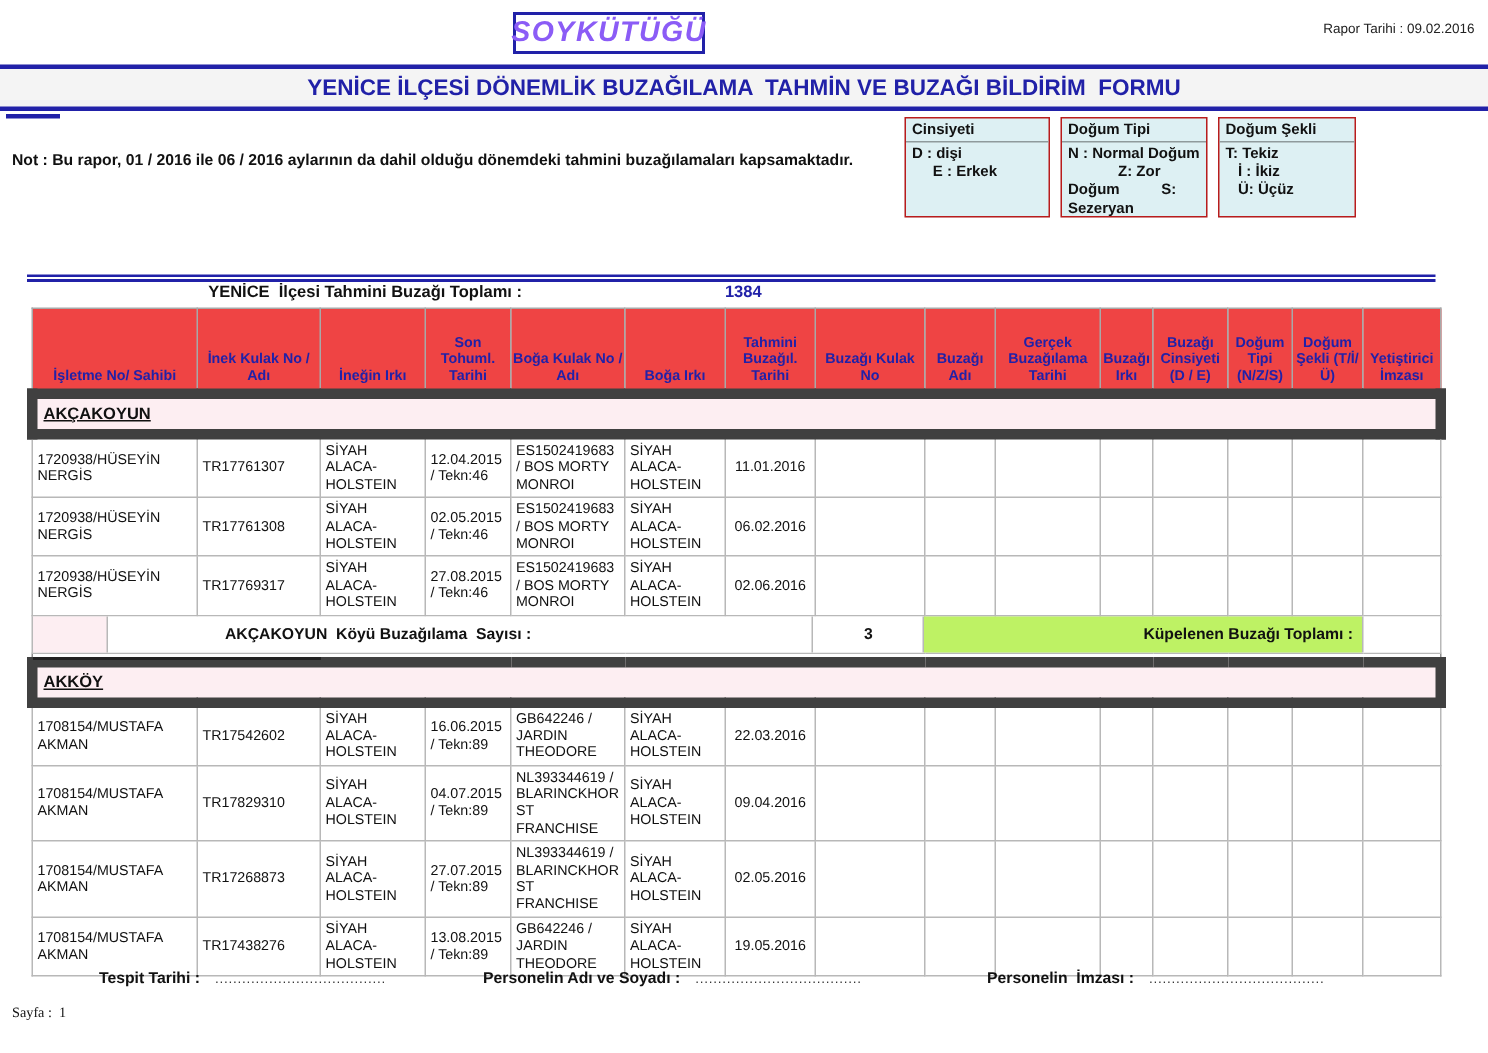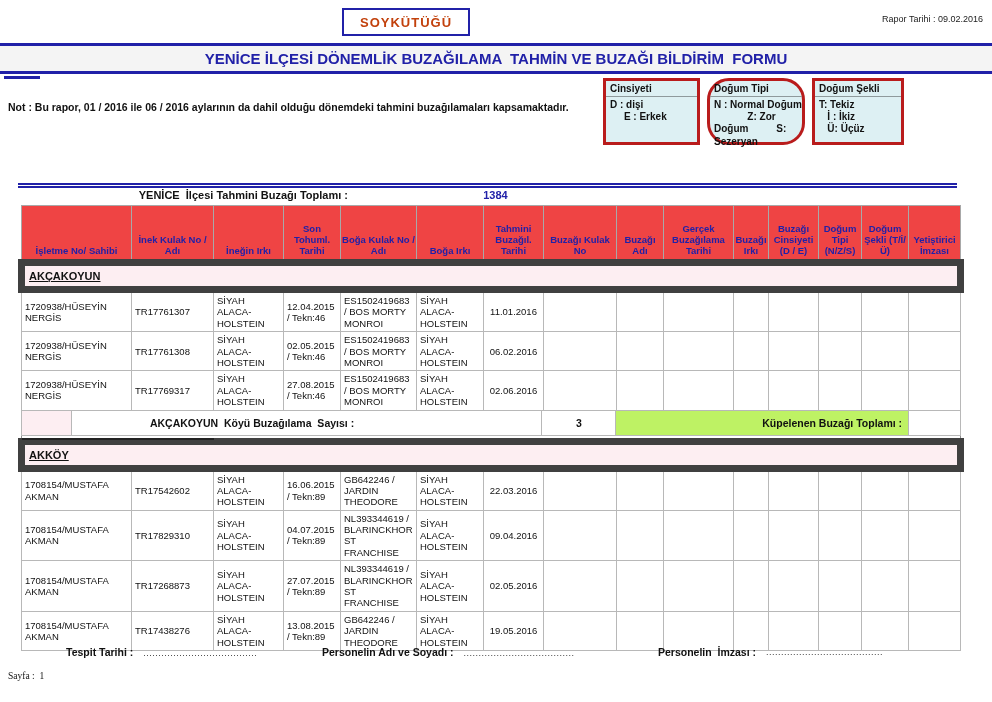--- a/index.html
+++ b/index.html
@@ -3,39 +3,39 @@
 <meta charset="utf-8">
 <style>
   * { margin:0; padding:0; box-sizing:border-box; }
   body { width:992px; height:702px; position:relative; background:#fff;
          font-family:"Liberation Sans", sans-serif; color:#111; overflow:hidden; }
   .abs { position:absolute; }
 
   
   .logo-box { left:342px; top:8px; width:128px; height:28px;
     border:2px solid #2121a8; display:flex; align-items:center; justify-content:center; }
-  .logo-box span { color:#c2410c; font-weight:bold; font-size:13px; letter-spacing:1px; }
+  .logo-box span { color:#8b5cf6; font-weight:bold; font-size:19px; letter-spacing:1px;font-style:italic; }
   .report-date { right:9px; top:14px; font-size:9px; color:#222; }
 
   
   .title-band { left:0; top:43px; width:992px; height:31px;
     border-top:3px solid #2121a8; border-bottom:3px solid #2121a8;
     background:#f4f4f4; display:flex; align-items:center; justify-content:center; }
   .title-band span { color:#2121a8; font-weight:bold; font-size:15px; white-space:pre; }
   .title-dash { left:4px; top:76px; width:36px; height:3px; background:#2121a8; }
 
   .note { left:8px; top:101px; width:585px; font-size:10.5px; font-weight:bold; color:#111; }
 
   
-  .legend-box { top:78px; height:67px; border:3px solid #b91c1c; background:#ddf0f3; font-size:10px; font-weight:bold; }
+  .legend-box { top:78px; height:67px; border:1px solid #b91c1c; background:#ddf0f3; font-size:10px; font-weight:bold; }
   .legend-title { border-bottom:1px solid #8f9a9c; padding:2px 4px; height:16px; }
   .legend-body { padding:2px 4px; line-height:1.22; }
   .legend-line { white-space:pre; }
   #legend0 { left:603px; width:97px; }
-  #legend1 { left:707px; width:98px;border-radius:22px; }
+  #legend1 { left:707px; width:98px; }
   #legend2 { left:812px; width:92px; }
 
   
   .table-zone { left:18px; top:183px; width:939px; }
   .dbl-line { height:5px; background:linear-gradient(#2121a8 0 2px, #fff 2px 3px, #2121a8 3px 5px); }
   .total-row { height:16px; position:relative; margin-top:1px; }
   .total-label { position:absolute; left:0; width:330px; text-align:right; font-size:11px; font-weight:bold; white-space:pre; }
   .total-value { position:absolute; left:440px; width:75px; text-align:center; font-size:11px; font-weight:bold; color:#2121a8; }
 
   table.main { border-collapse:collapse; table-layout:fixed; width:939px; border:1px solid #8c8c8c; }

